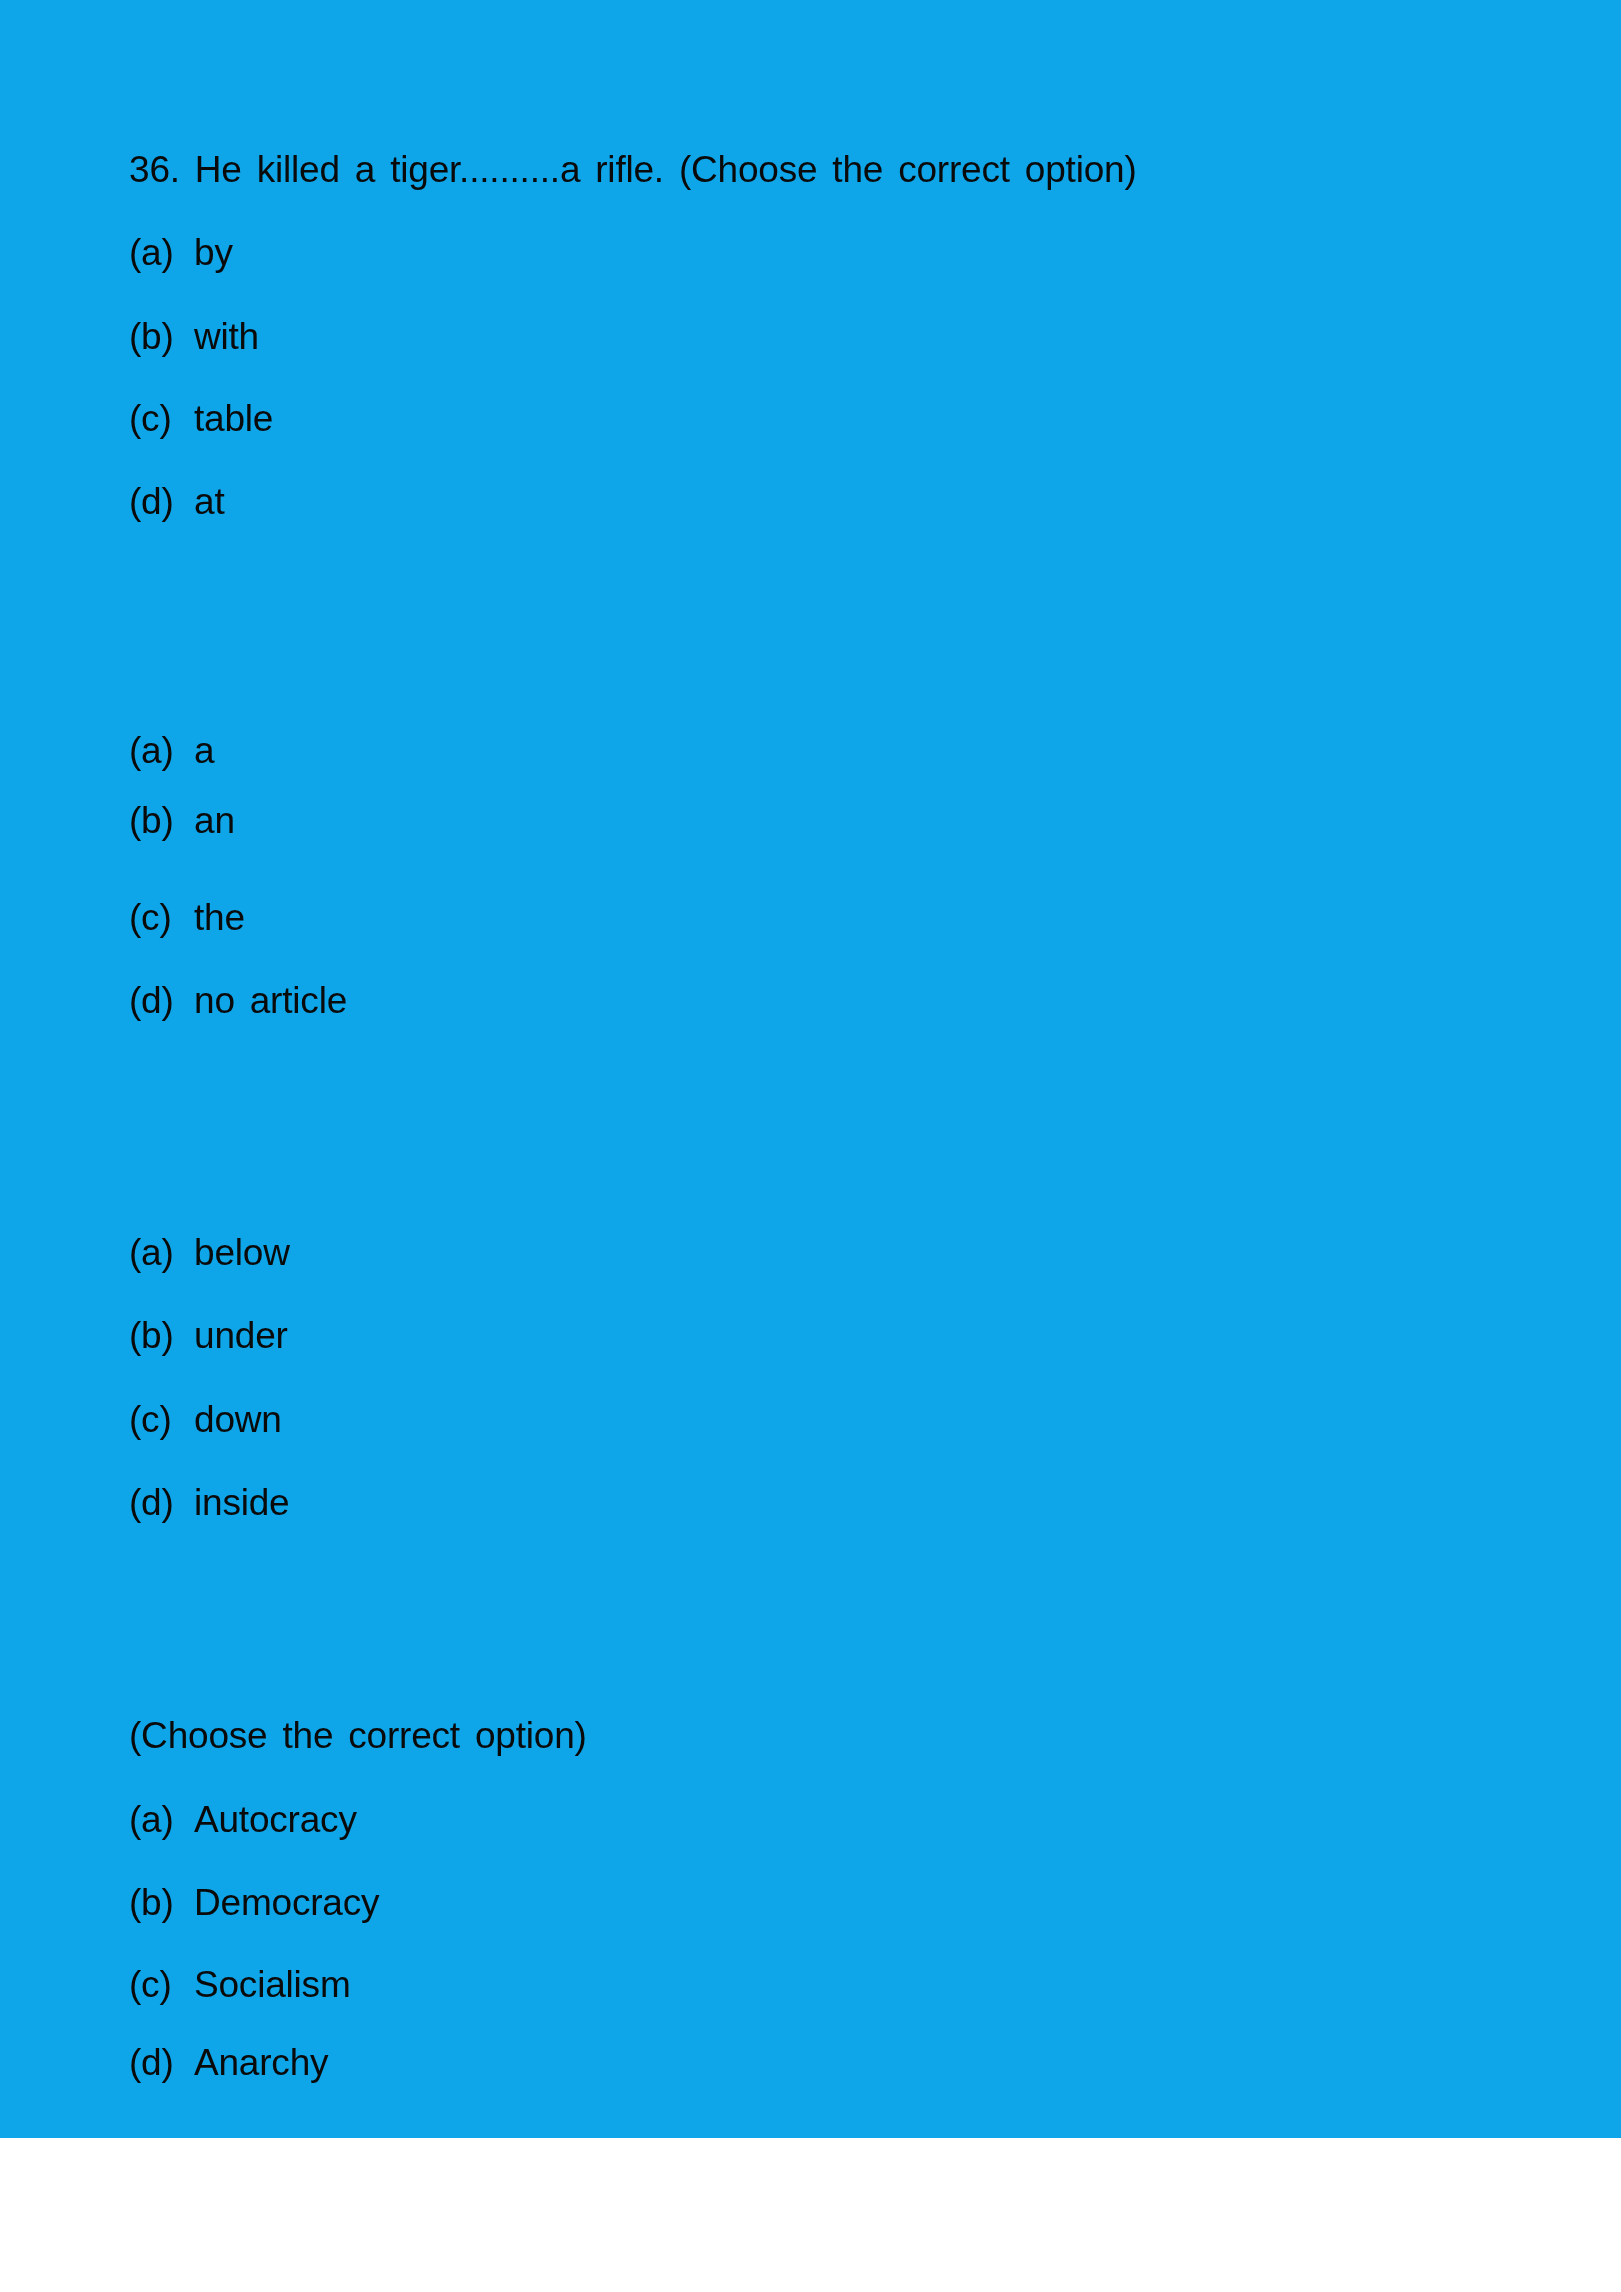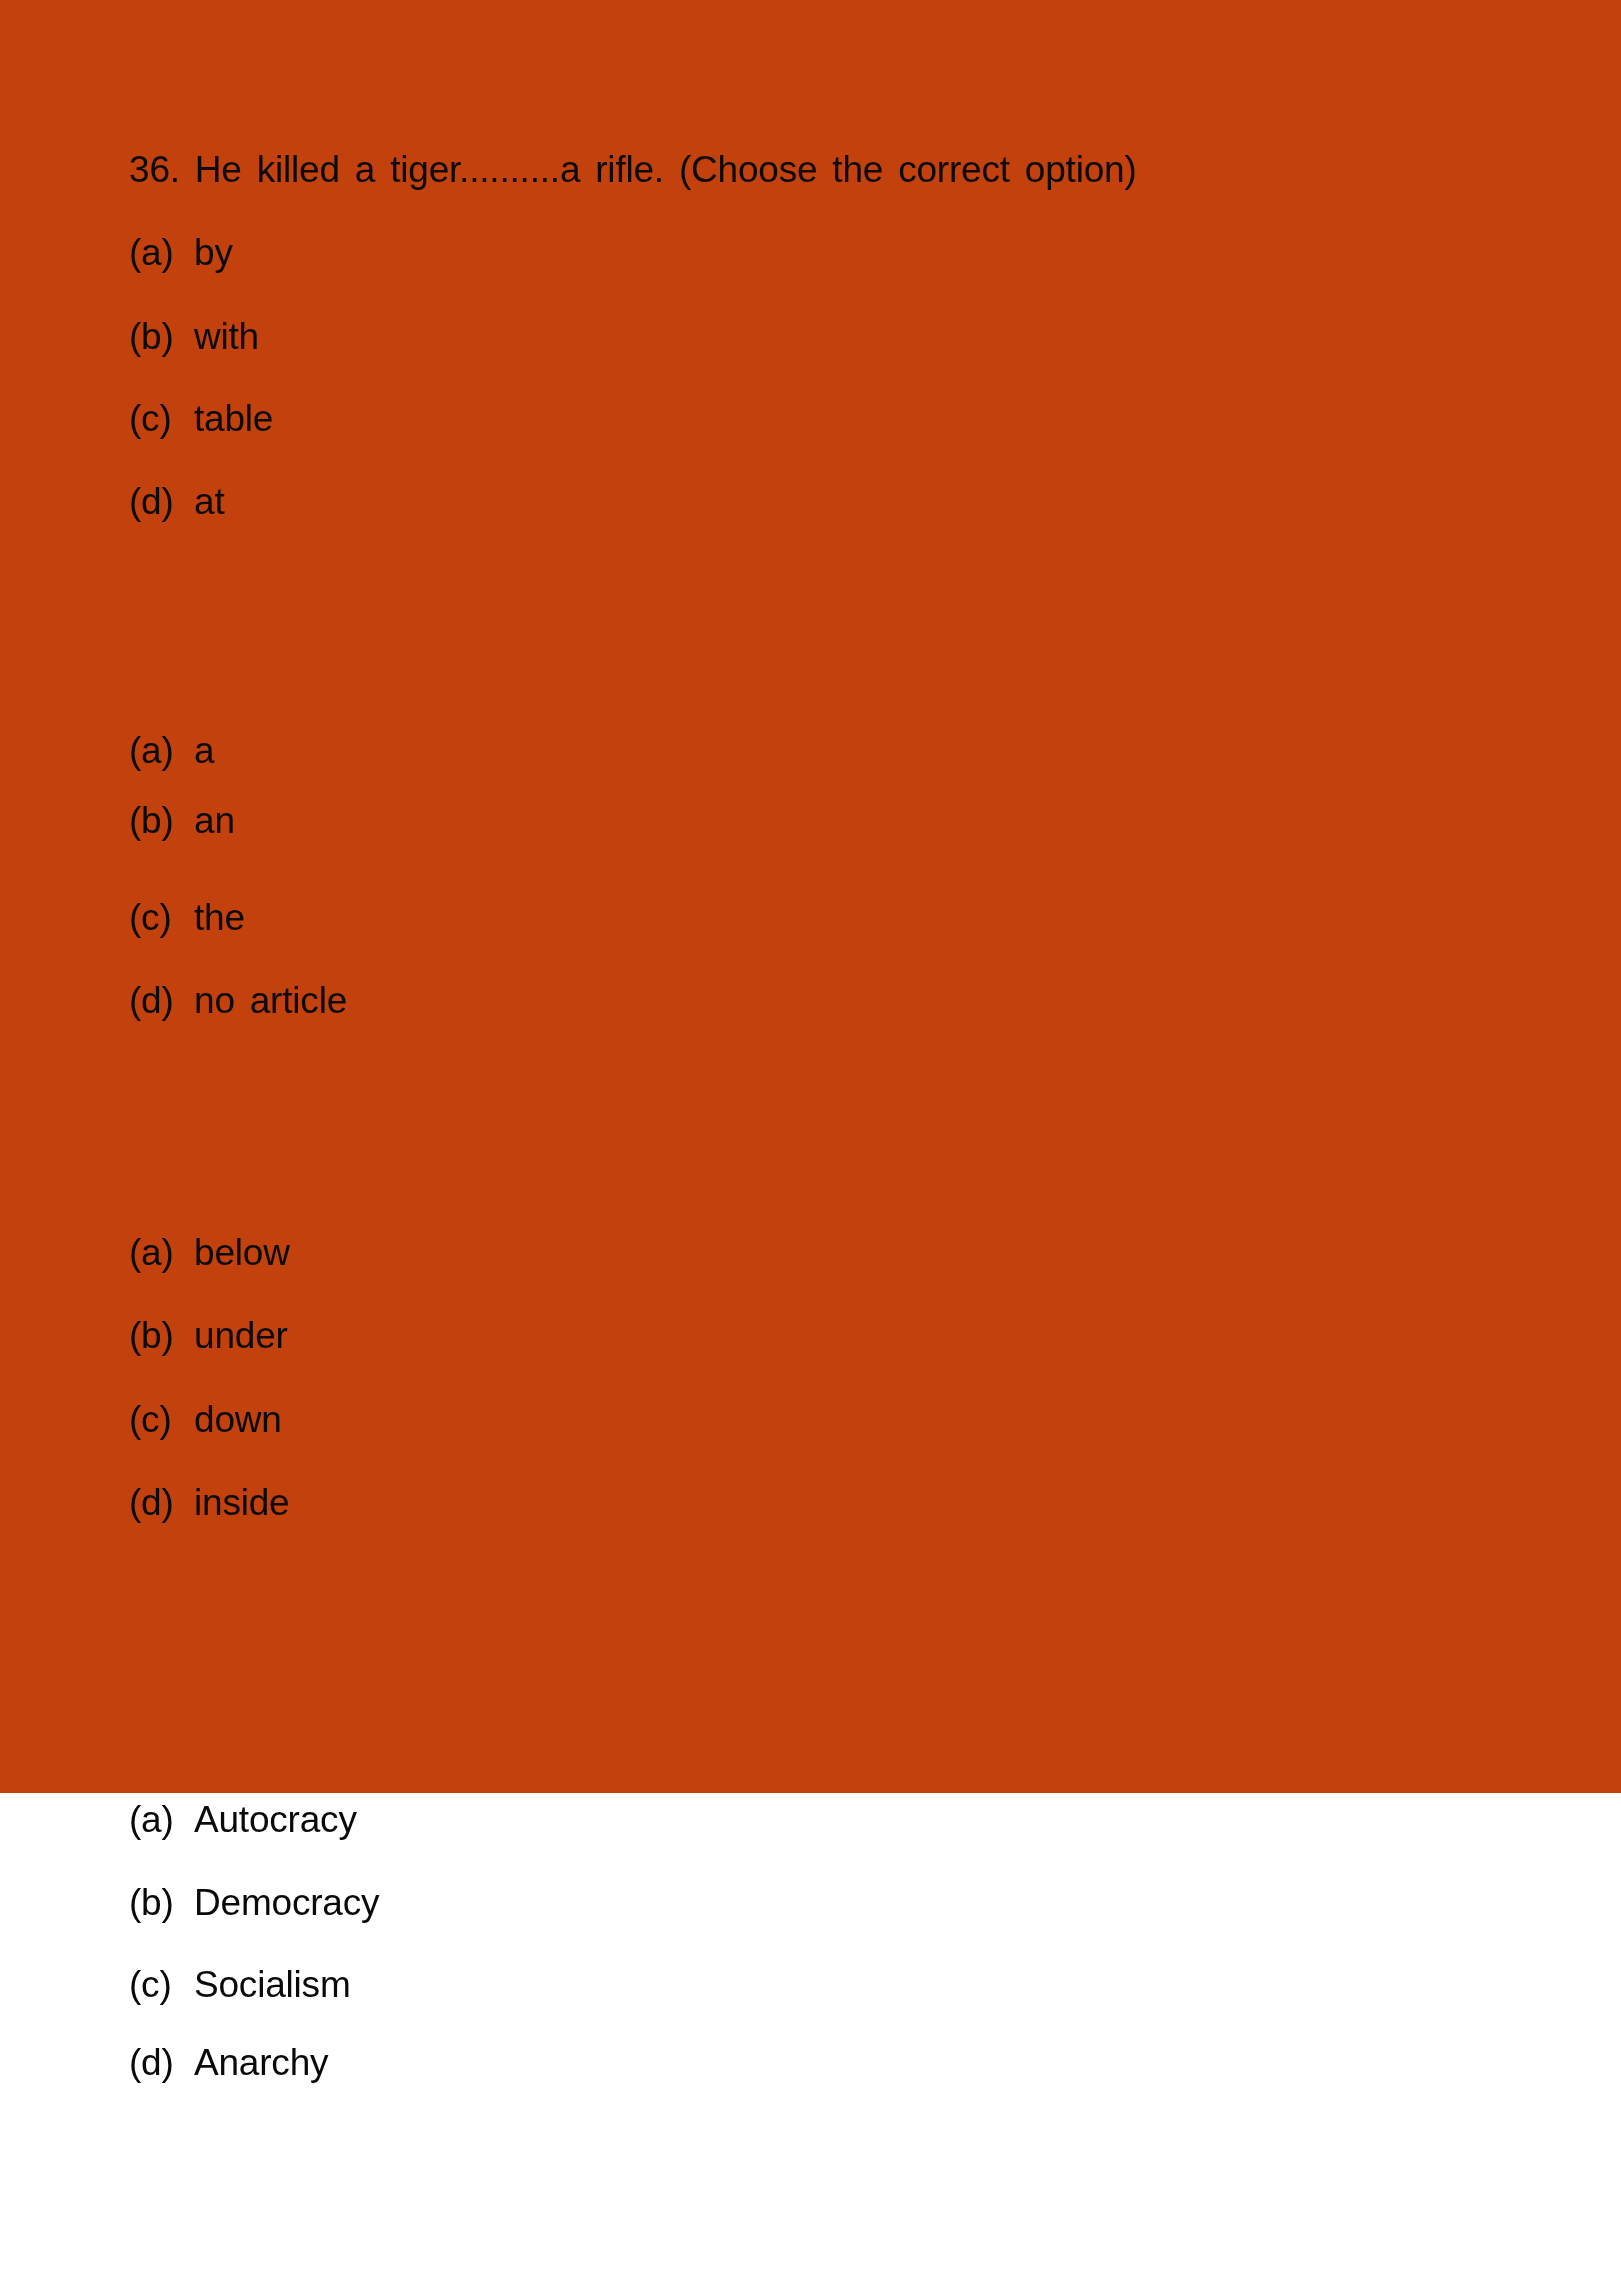--- a/index.html
+++ b/index.html
@@ -12,22 +12,22 @@
       height: 2293px;
       position: relative;
       overflow: hidden;
       font-family: "Liberation Sans", "DejaVu Sans", sans-serif;
       color: #0a0a0a;
     }
     .page {
       position: absolute;
       left: 0; top: 0;
       width: 1621px;
-      height: 1793px;
-      background: #c2410c;
+      height: 2138px;
+      background: #0ea5e9;
     }
     .line {
       position: absolute;
       left: 129px;
       height: 37px;
       line-height: 37px;
       font-size: 37px;
       white-space: nowrap;
       word-spacing: 4.9px;
       letter-spacing: -0.2px;
@@ -81,20 +81,23 @@
   <div class="line" style="top:1317px">
     <span class="opt-letter">(b)</span><span class="opt-text">under</span>
   </div>
   <div class="line" style="top:1401px">
     <span class="opt-letter">(c)</span><span class="opt-text">down</span>
   </div>
   <div class="line" style="top:1484px">
     <span class="opt-letter">(d)</span><span class="opt-text">inside</span>
   </div>
 
+  <div class="line" style="top:1717px">
+    <span>(Choose the correct option)</span>
+  </div>
   <div class="line" style="top:1801px">
     <span class="opt-letter">(a)</span><span class="opt-text">Autocracy</span>
   </div>
   <div class="line" style="top:1884px">
     <span class="opt-letter">(b)</span><span class="opt-text">Democracy</span>
   </div>
   <div class="line" style="top:1966px">
     <span class="opt-letter">(c)</span><span class="opt-text">Socialism</span>
   </div>
   <div class="line" style="top:2044px">

